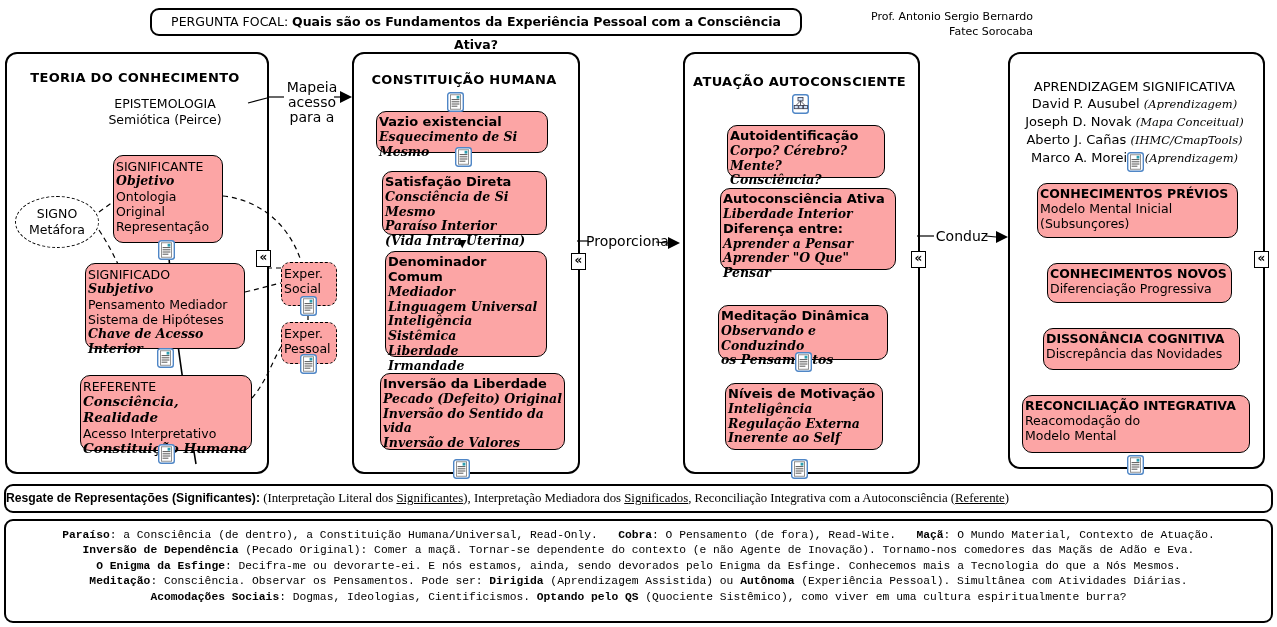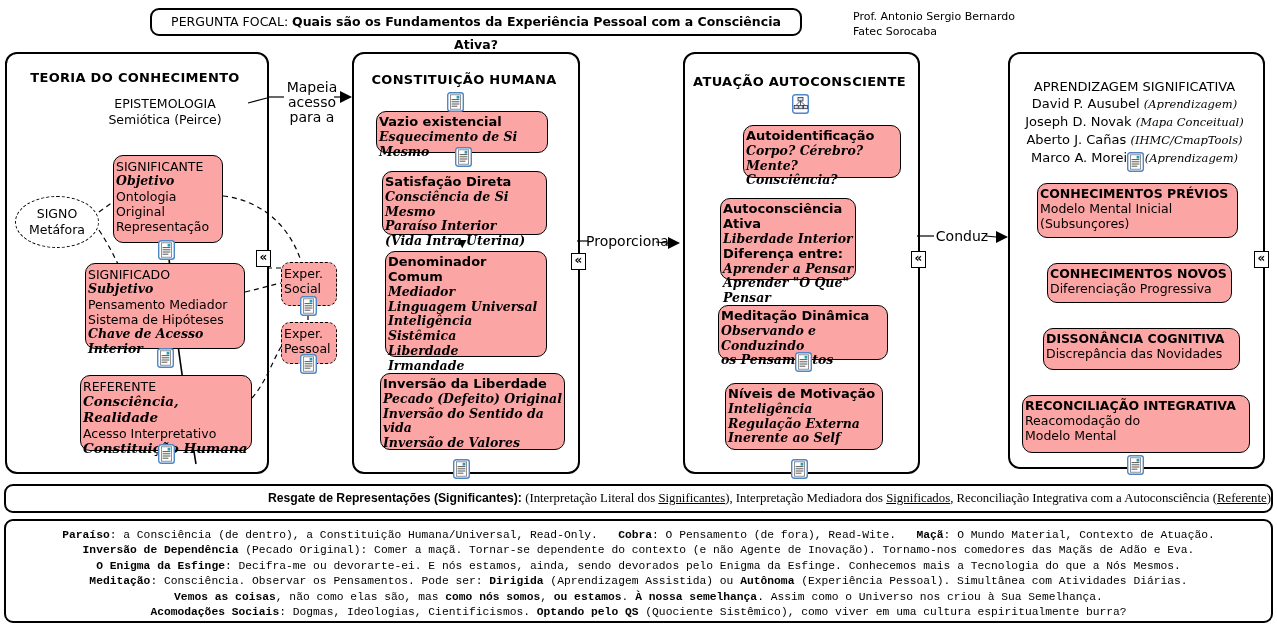--- a/index.html
+++ b/index.html
@@ -1,20 +1,20 @@
 <!DOCTYPE html>
 <html><head>
 <meta charset="utf-8">
 <style>
   html,body{margin:0;padding:0;background:#fff;overflow:hidden}
   body{position:relative;width:1277px;height:627px;font-family:"DejaVu Sans",sans-serif;color:#000}
   
   .qbox{position:absolute;left:150px;top:8px;width:652px;height:28px;border:2.5px solid #000;border-radius:9px;box-sizing:border-box;text-align:center;line-height:23px;font-size:12.5px;background:#fff;z-index:2}
   .qbox b{font-weight:bold}
-  .author{position:absolute;left:853px;top:9px;width:180px;text-align:left;font-size:11px;line-height:15px;z-index:2}
+  .author{position:absolute;left:853px;top:9px;width:180px;text-align:right;font-size:11px;line-height:15px;z-index:2}
   
   .col{position:absolute;border:2px solid #000;border-radius:12px;background:transparent;z-index:0}
   .coltitle{position:absolute;font-weight:bold;font-size:13px;text-align:center;z-index:2;letter-spacing:.3px}
   .colhead-plain{position:absolute;font-size:12.5px;text-align:center;z-index:2;line-height:16px}
   
   .node{position:absolute;border:1.5px solid #000;border-radius:10px;background:#fca5a5;text-align:left;box-sizing:border-box;padding:3px 2px;z-index:2;line-height:1.2}
   .node.dashed{border-style:dashed;border-width:1.4px;border-radius:9px;font-size:12.5px;padding-top:3px}
   .bt{font-weight:bold;font-size:13px;line-height:1.15}
   .pt{font-size:12.5px}
   .hand{font-family:"DejaVu Serif",serif;font-style:italic;font-weight:bold;font-size:12.5px;line-height:1.18}
@@ -23,21 +23,21 @@
   .ellipse{position:absolute;border:1.5px dashed #000;border-radius:50%;background:#fff;text-align:center;box-sizing:border-box;z-index:2;font-size:12.5px;line-height:1.25}
   
   .link{position:absolute;font-size:14px;text-align:center;z-index:3;line-height:15px}
   .downarrow{position:absolute;font-size:11px;z-index:3}
   
   .icon{position:absolute;width:17px;height:20px;z-index:4}
   .chev{position:absolute;width:13px;height:15px;border:1.5px solid #000;background:#fff;font:bold 12px/13px "DejaVu Sans",sans-serif;text-align:center;z-index:4}
   
   #wires{position:absolute;left:0;top:0;z-index:1;pointer-events:none}
   
-  .fbar{position:absolute;left:4px;top:484px;width:1269px;height:29px;border:2px solid #000;border-radius:9px;box-sizing:border-box;background:#fff;text-align:right;white-space:nowrap;line-height:24px;font-family:"Liberation Serif",serif;font-size:12.8px;z-index:2}
+  .fbar{position:absolute;left:4px;top:484px;width:1269px;height:29px;border:2px solid #000;border-radius:9px;box-sizing:border-box;background:#fff;text-align:left;white-space:nowrap;line-height:24px;font-family:"Liberation Serif",serif;font-size:12.8px;z-index:2}
   .fbar .fb{font-family:"Liberation Sans",sans-serif;font-weight:bold;font-size:12.2px}
   .u{text-decoration:underline}
   
   .nbox{position:absolute;left:4px;top:519px;width:1269px;height:104px;border:2px solid #000;border-radius:9px;box-sizing:border-box;background:#fff;padding-top:7px;z-index:2}
   .nline{text-align:center;font-family:Liberation Mono, monospace;font-size:11.3px;line-height:15.4px}
   .nb{font-weight:bold}
 </style>
 </head>
 <body>
 
@@ -151,27 +151,27 @@
 
 <div class="node" style="left:380px;top:373px;width:185px;height:77px">
   <div class="bt">Inversão da Liberdade</div>
   <div class="hand">Pecado (Defeito) Original</div>
   <div class="hand">Inversão do Sentido da vida</div>
   <div class="hand">Inversão de Valores</div>
 </div>
 
 <div class="coltitle" style="left:683px;top:74px;width:233px">ATUAÇÃO AUTOCONSCIENTE</div>
 
-<div class="node" style="left:743px;top:125px;width:158px;height:53px">
+<div class="node" style="left:727px;top:125px;width:158px;height:53px">
   <div class="bt">Autoidentificação</div>
   <div class="hand">Corpo? Cérebro? Mente?</div>
   <div class="hand">Consciência?</div>
 </div>
 
-<div class="node" style="left:720px;top:198px;width:136px;height:82px">
+<div class="node" style="left:720px;top:188px;width:176px;height:82px">
   <div class="bt">Autoconsciência Ativa</div>
   <div class="hand">Liberdade Interior</div>
   <div class="bt">Diferença entre:</div>
   <div class="hand">Aprender a Pensar</div>
   <div class="hand">Aprender "O Que" Pensar</div>
 </div>
 
 <div class="node" style="left:718px;top:305px;width:170px;height:55px">
   <div class="bt">Meditação Dinâmica</div>
   <div class="hand">Observando e Conduzindo</div>
@@ -351,18 +351,15 @@
   <div class="nline">
     <span class="nb">Inversão de Dependência</span><span> (Pecado Original): Comer a maçã. Tornar-se dependente do contexto (e não Agente de Inovação). Tornamo-nos comedores das Maçãs de Adão e Eva.</span>
   </div>
   <div class="nline">
     <span class="nb">O Enigma da Esfinge</span><span>: Decifra-me ou devorarte-ei. E nós estamos, ainda, sendo devorados pelo Enigma da Esfinge. Conhecemos mais a Tecnologia do que a Nós Mesmos.</span>
   </div>
   <div class="nline">
     <span class="nb">Meditação</span><span>: Consciência. Observar os Pensamentos. Pode ser: </span><span class="nb">Dirigida</span><span> (Aprendizagem Assistida) ou </span><span class="nb">Autônoma</span><span> (Experiência Pessoal). Simultânea com Atividades Diárias.</span>
   </div>
   <div class="nline">
-    <span class="nb">Vemos as coisas</span><span>, não como elas são, mas </span><span class="nb">como nós somos</span><span>, </span><span class="nb">ou estamos</span><span>. </span><span class="nb">À nossa semelhança</span><span>. Assim como o Universo nos criou à Sua Semelhança.</span>
-  </div>
-  <div class="nline">
     <span class="nb">Acomodações Sociais</span><span>: Dogmas, Ideologias, Cientificismos. </span><span class="nb">Optando pelo QS</span><span> (Quociente Sistêmico), como viver em uma cultura espiritualmente burra?</span>
   </div>
 </div>
 
 </body></html>

